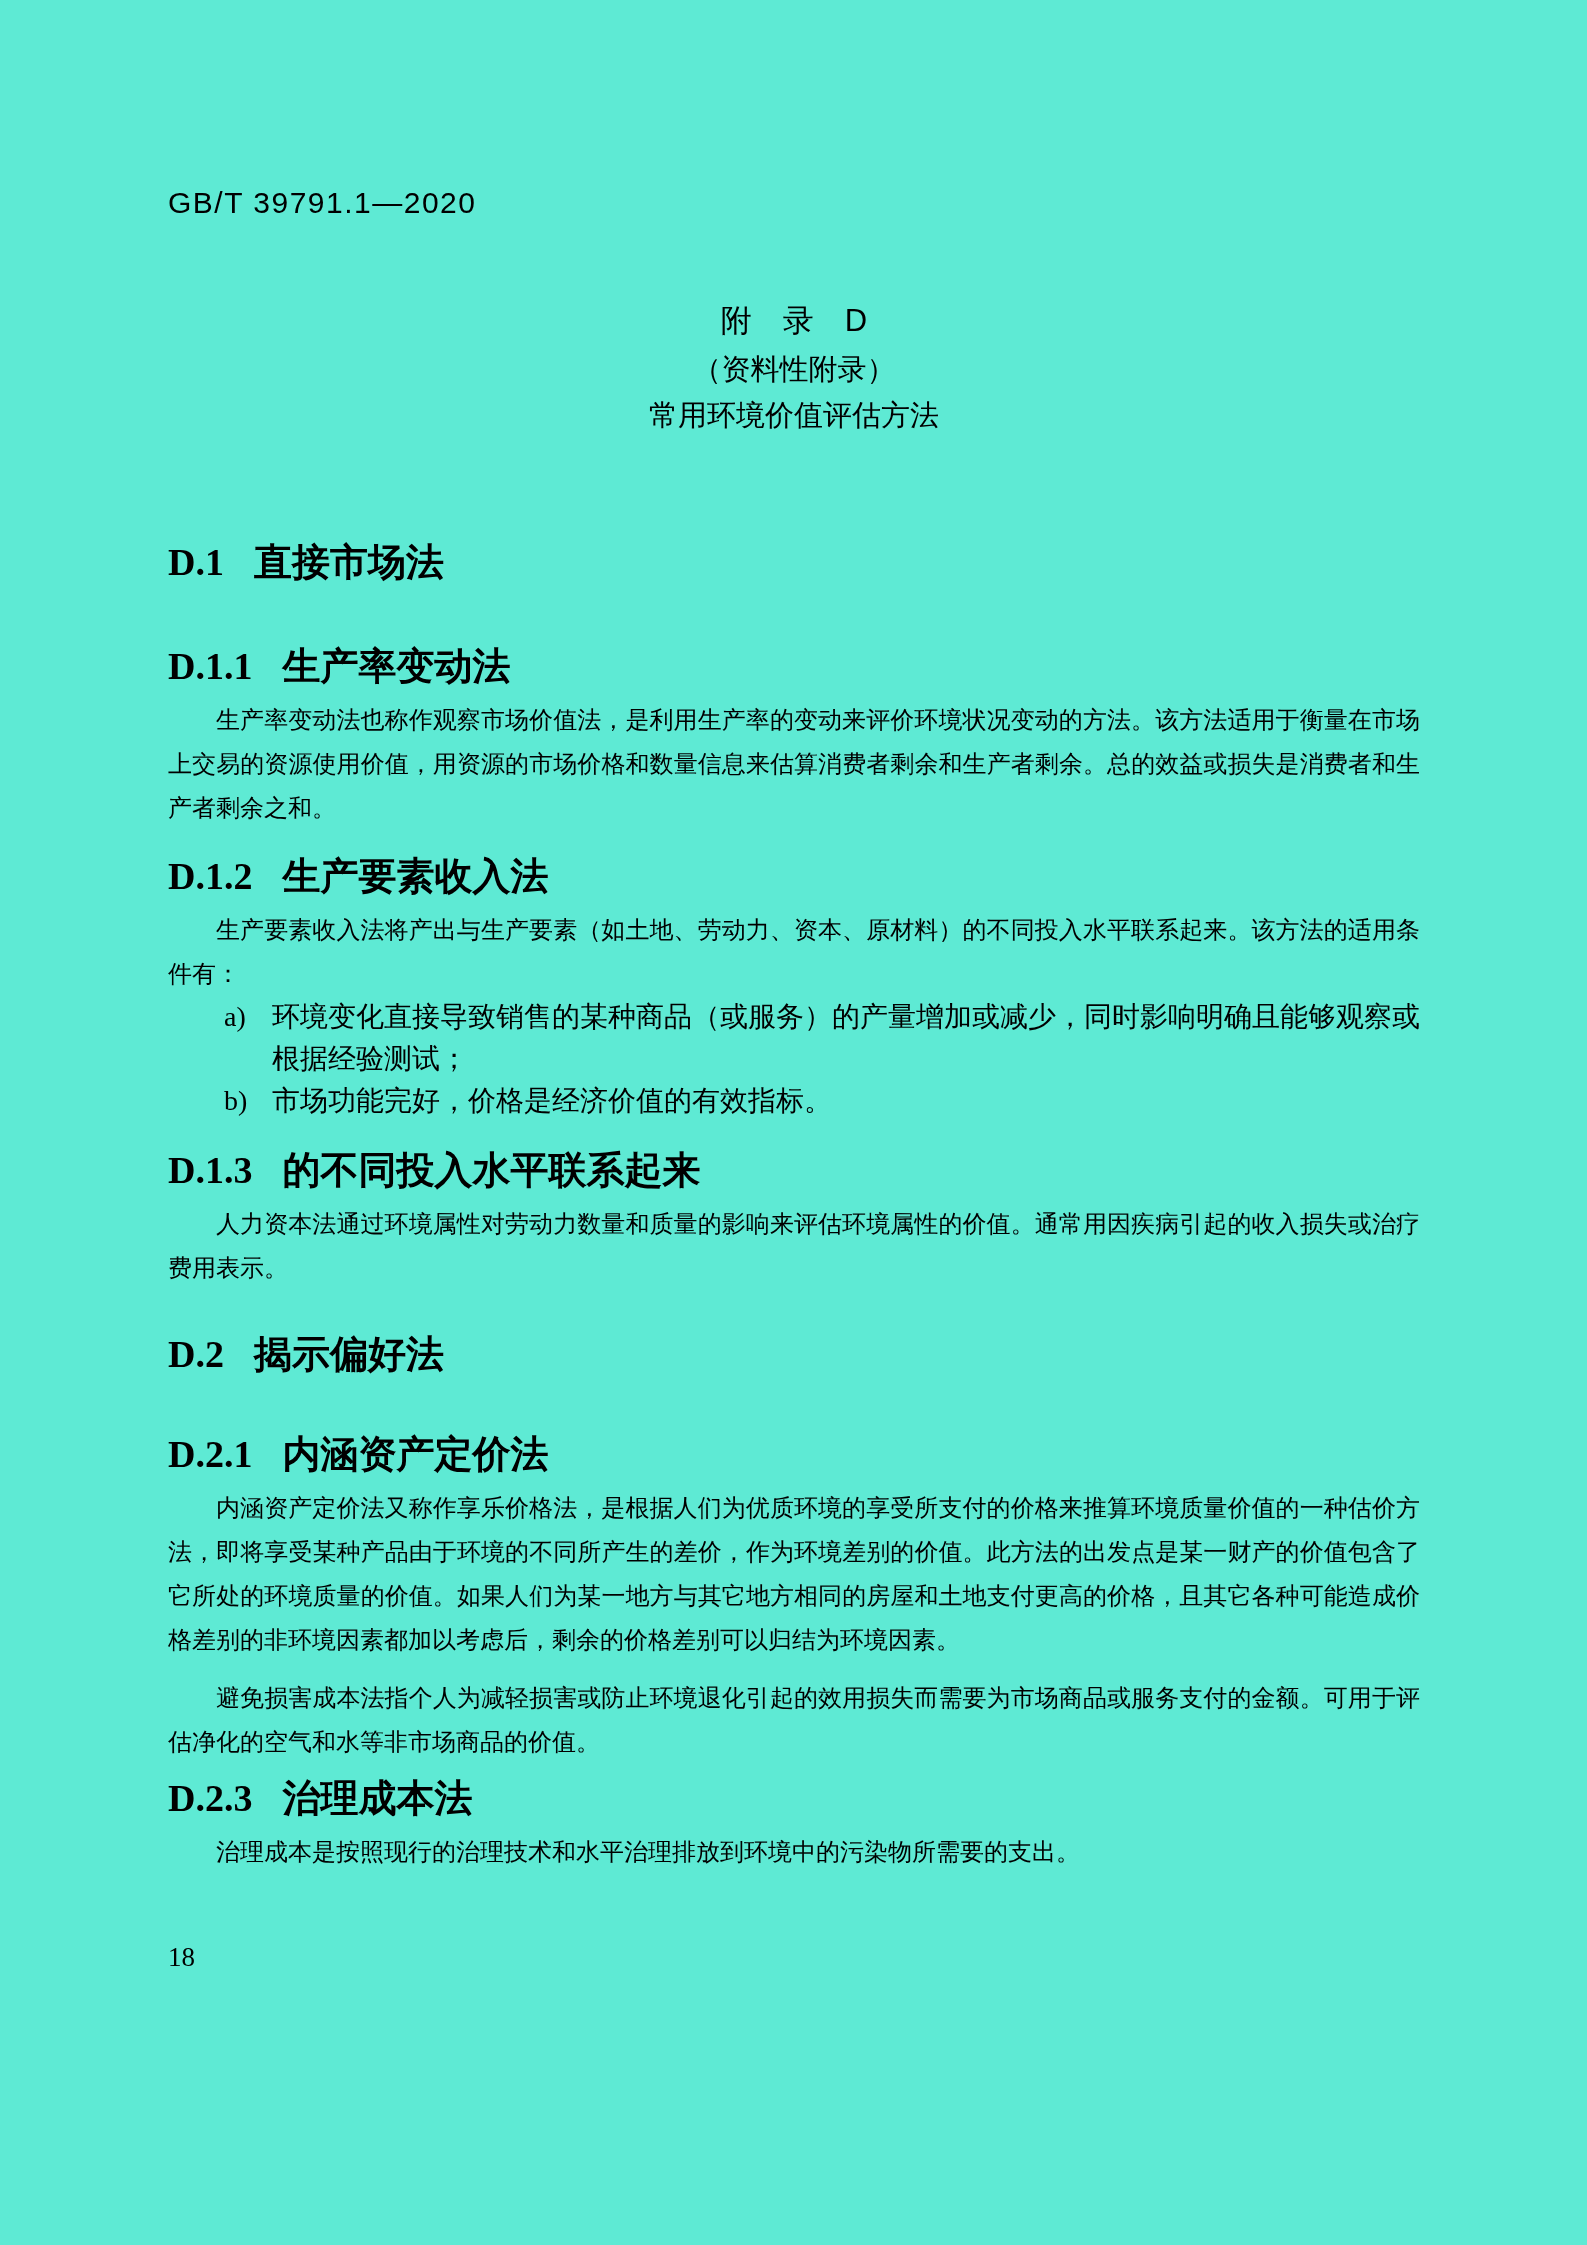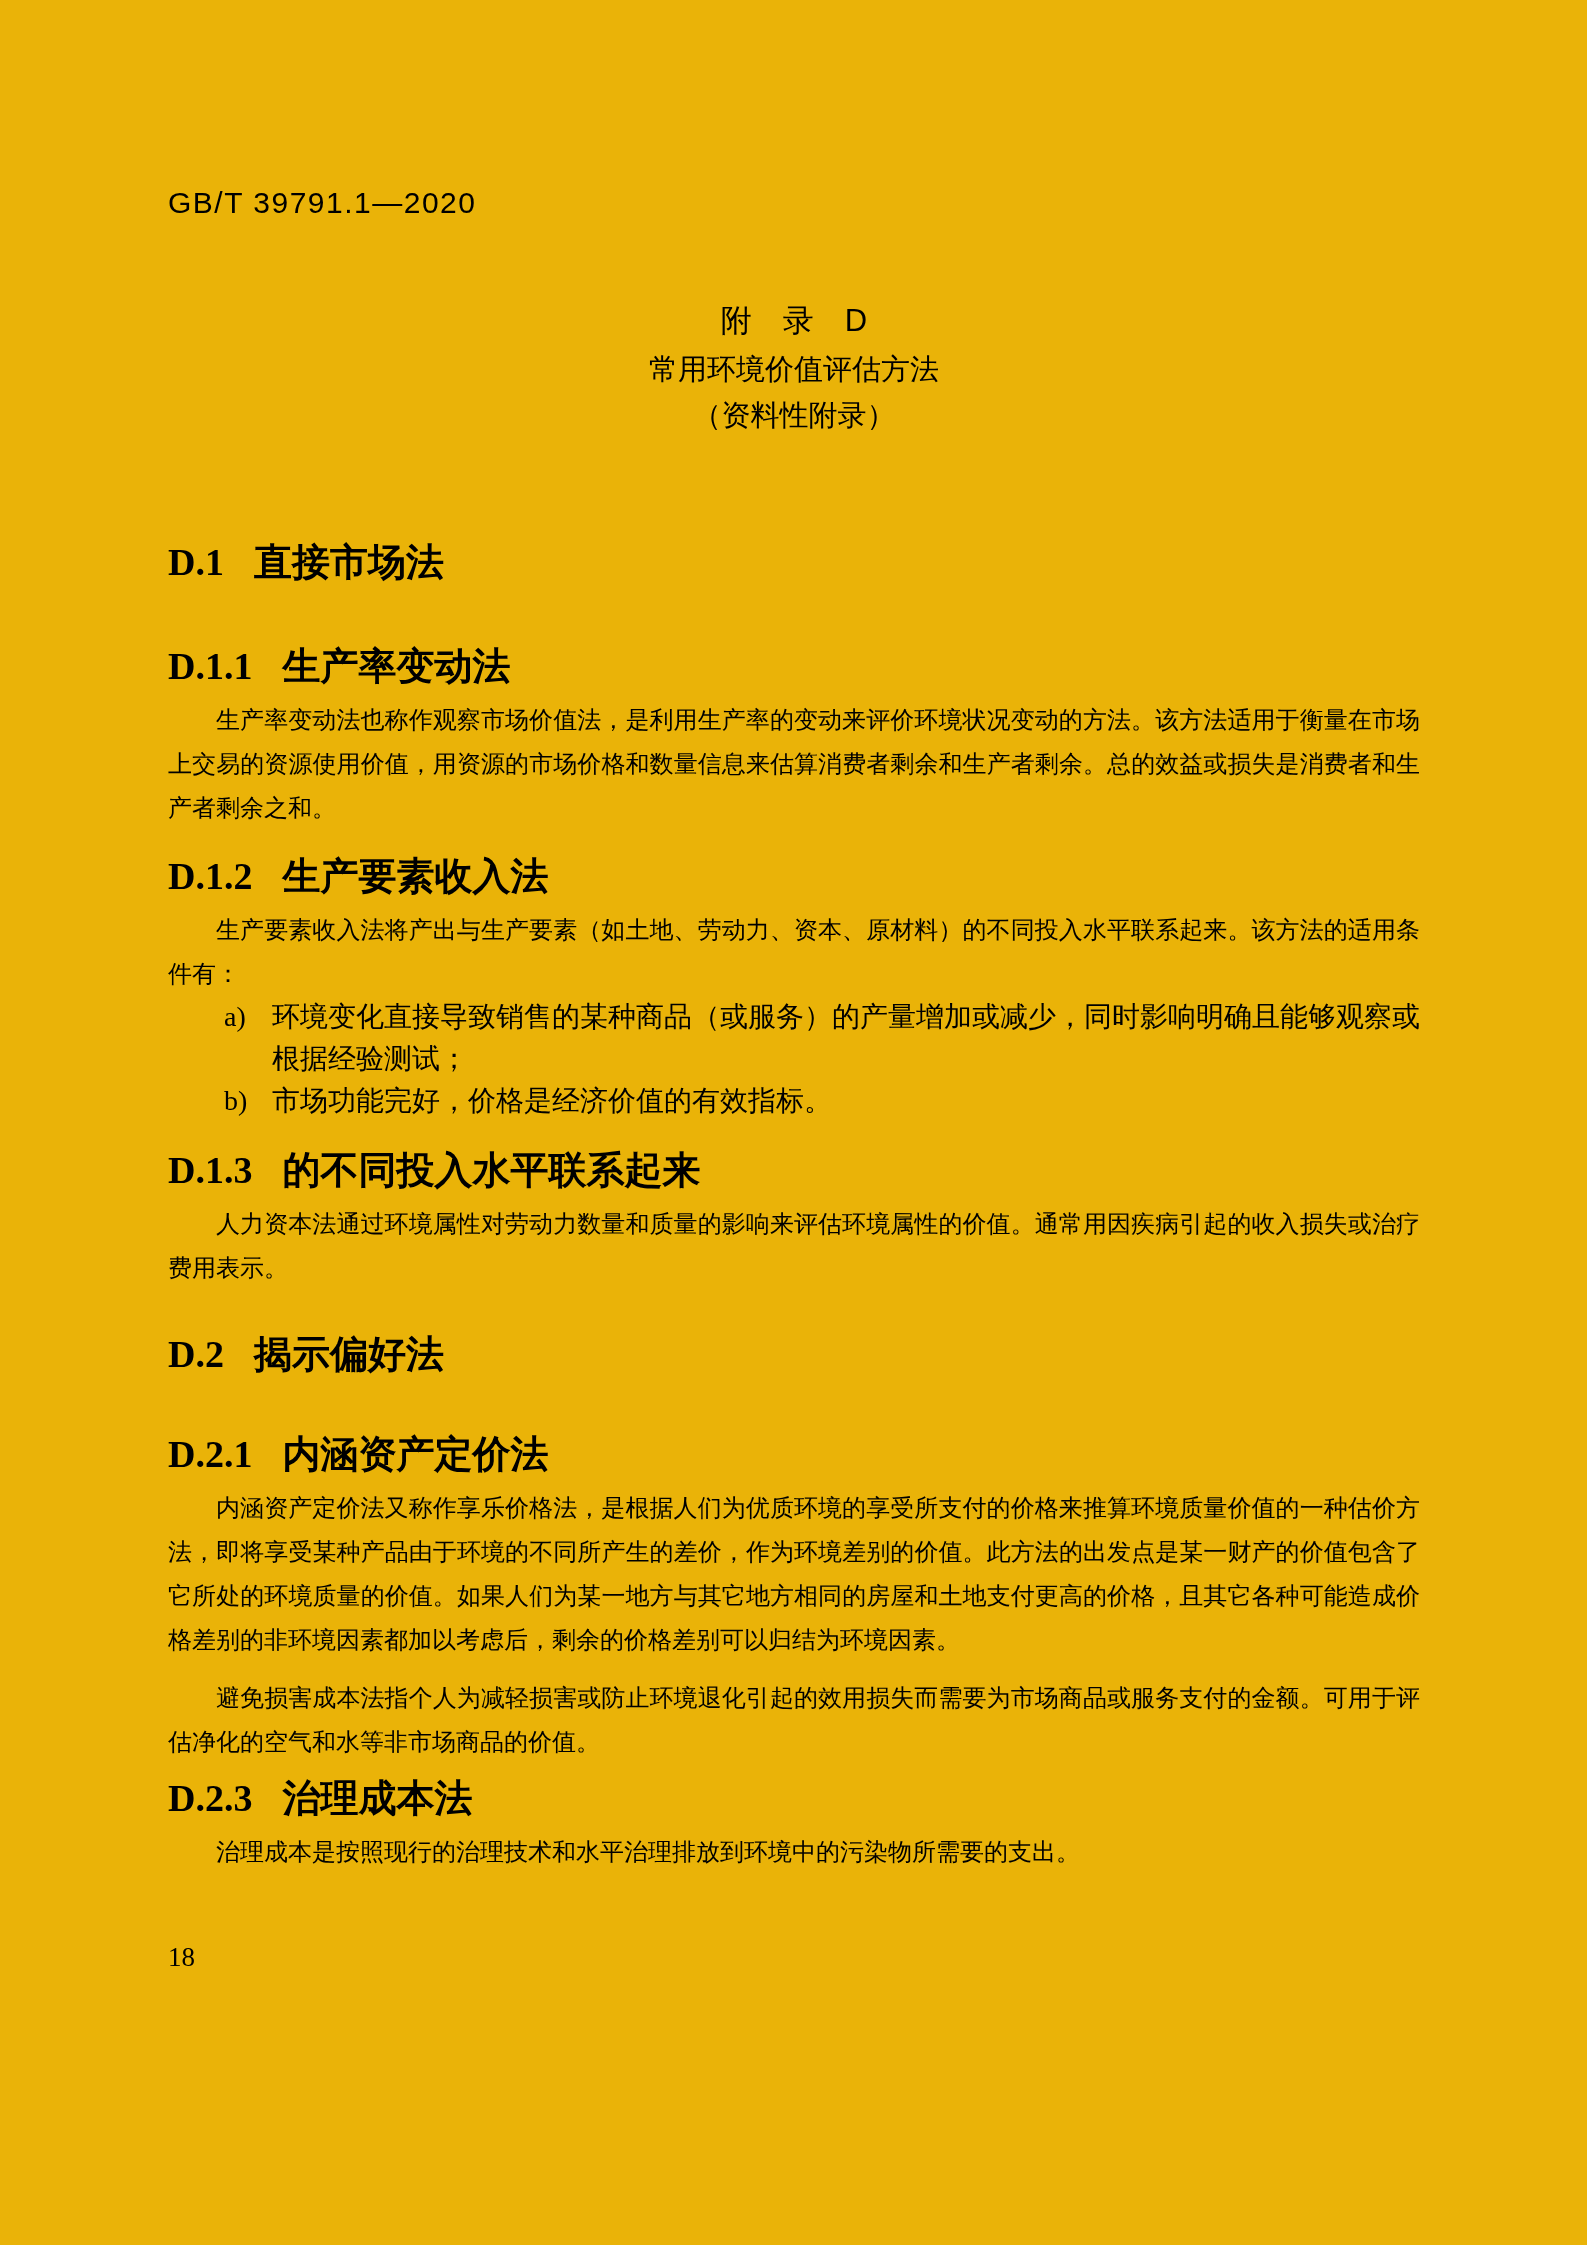--- a/index.html
+++ b/index.html
@@ -4,21 +4,21 @@
 <style>
   html, body {
     margin: 0;
     padding: 0;
     background: #ffffff;
   }
   .page {
     position: relative;
     width: 1587px;
     height: 2245px;
-    background: #eab308;
+    background: #5eead4;
     box-sizing: border-box;
     padding: 188px 167px 0 168px;
     font-family: "Liberation Serif", "DejaVu Serif", serif;
     color: #000000;
     overflow: hidden;
   }
   .doc-header {
     font-family: "Liberation Sans", "DejaVu Sans", sans-serif;
     font-size: 30px;
     font-weight: 500;
@@ -92,22 +92,22 @@
 </style>
 </head>
 <body style="background: rgb(255, 255, 255); color: rgb(0, 0, 0);">
 
 <div class="page">
 
   <div class="doc-header">GB/T 39791.1—2020</div>
 
   <div class="title-block">
     <div class="title-main">附　录　D</div>
+    <div class="title-sub">（资料性附录）</div>
     <div class="title-sub">常用环境价值评估方法</div>
-    <div class="title-sub">（资料性附录）</div>
   </div>
 
   <div class="sec-heading mt-d1">
     <span class="sec-num">D.1</span><span>直接市场法</span>
   </div>
 
   <div class="sec-heading mt-d11">
     <span class="sec-num">D.1.1</span><span>生产率变动法</span>
   </div>
   <p class="para">生产率变动法也称作观察市场价值法，是利用生产率的变动来评价环境状况变动的方法。该方法适用于衡量在市场上交易的资源使用价值，用资源的市场价格和数量信息来估算消费者剩余和生产者剩余。总的效益或损失是消费者和生产者剩余之和。</p>

